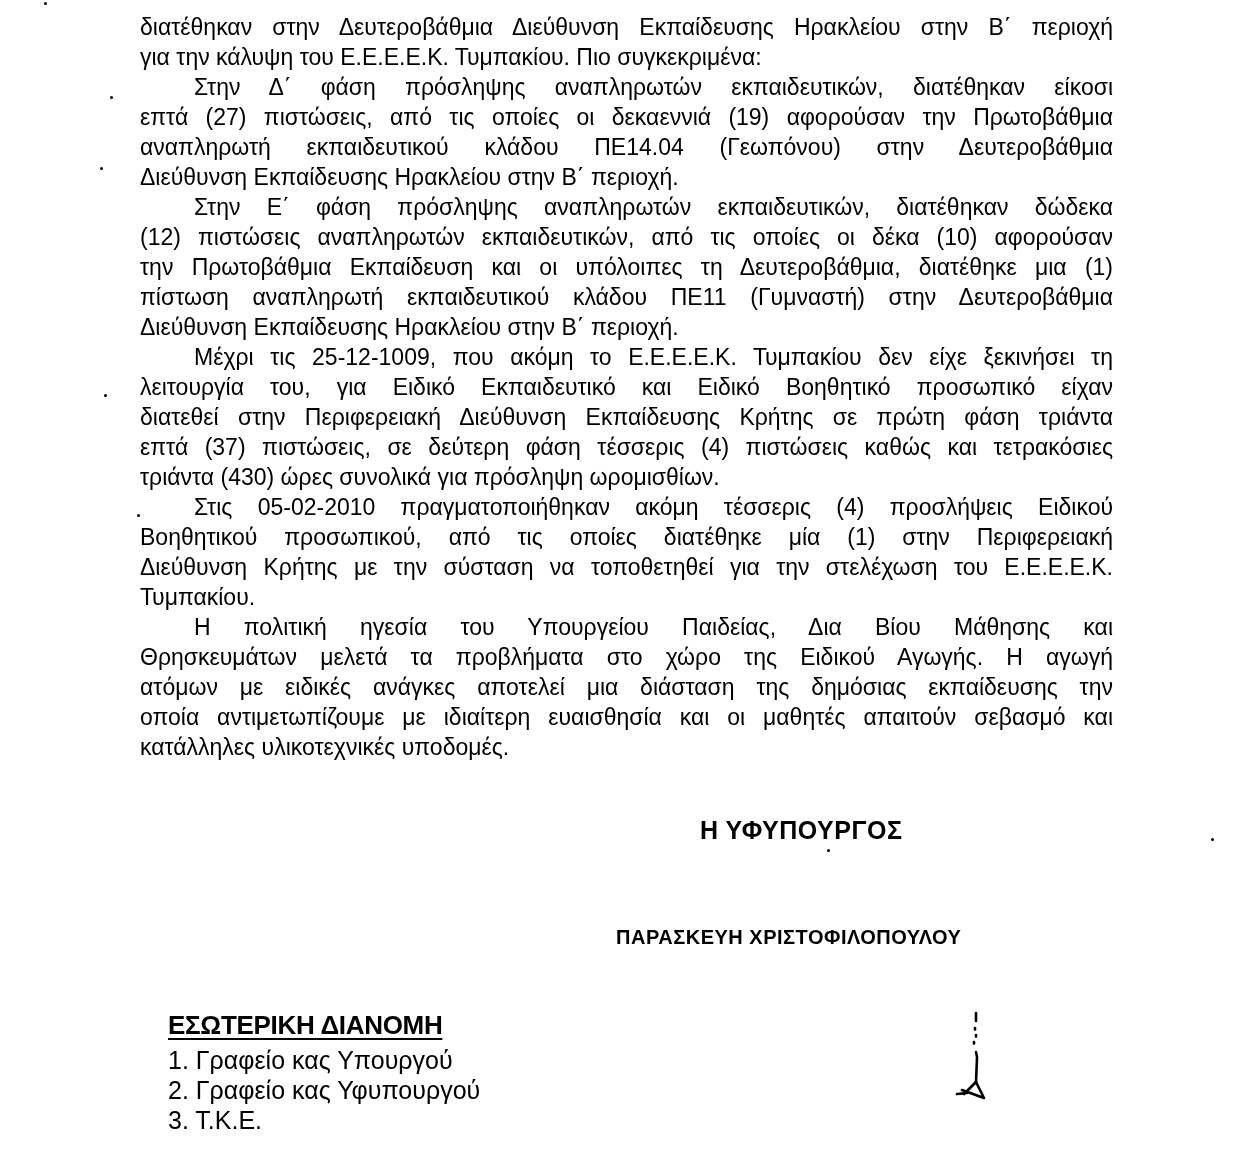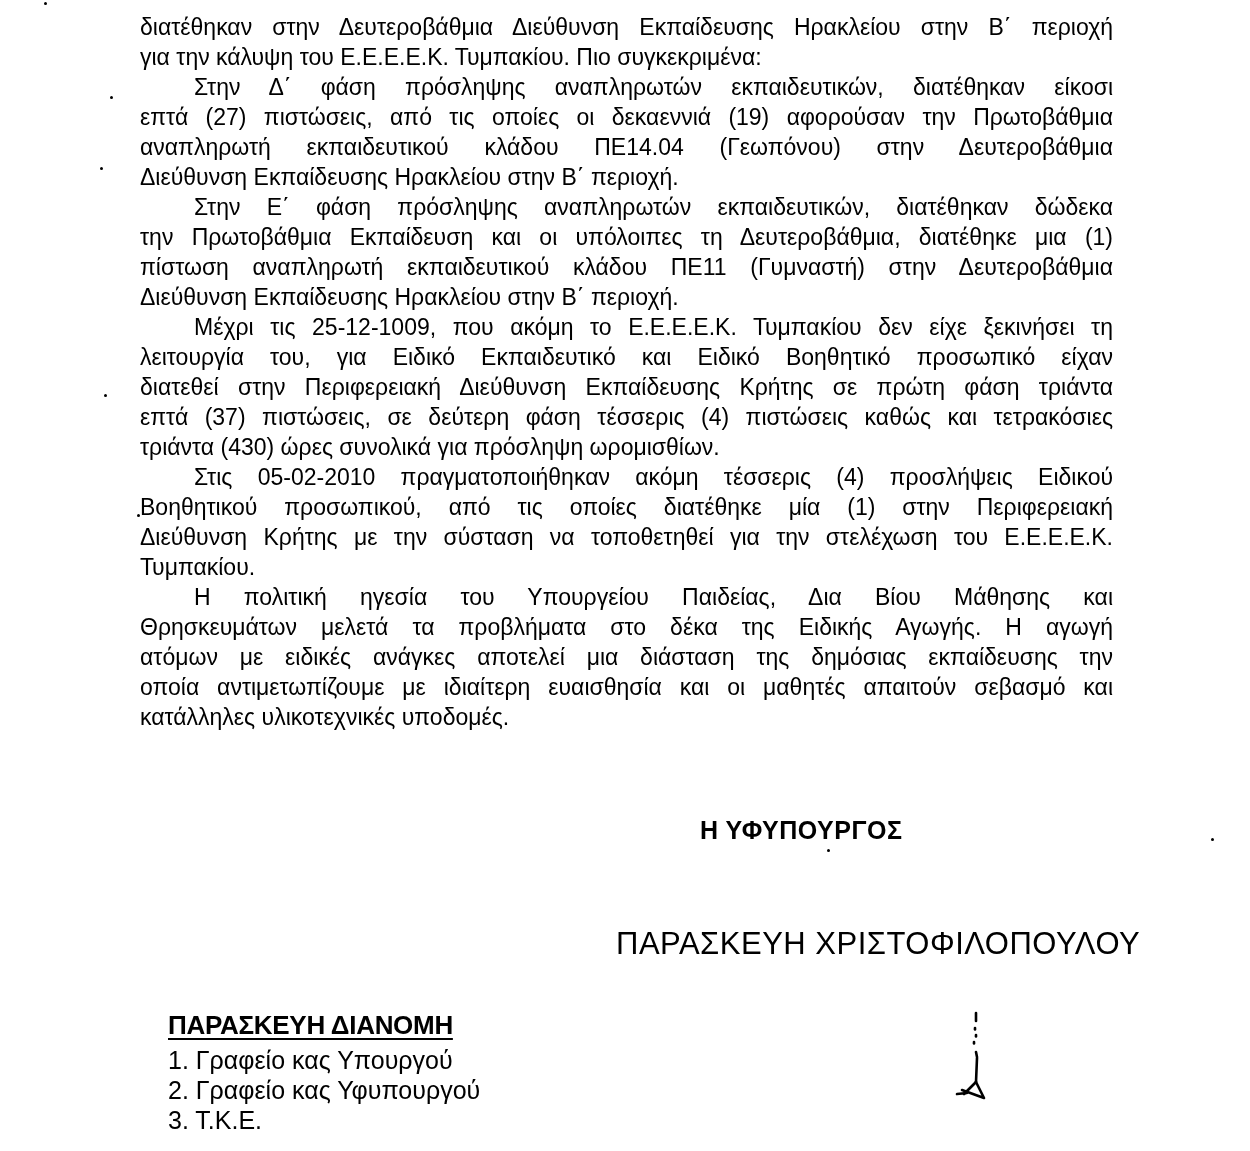--- a/index.html
+++ b/index.html
@@ -45,22 +45,22 @@
     top: 816px;
     font-size: 25px;
     font-weight: bold;
     letter-spacing: 0.5px;
     white-space: nowrap;
   }
   .sig-name {
     position: absolute;
     left: 616px;
     top: 926px;
-    font-size: 31px;
-    font-weight: normal;
+    font-size: 20px;
+    font-weight: bold;
     letter-spacing: 0.5px;
     white-space: nowrap;
   }
 
   .footer {
     position: absolute;
     left: 168px;
     top: 1010px;
     font-size: 25px;
     line-height: 30px;
@@ -99,51 +99,52 @@
       <div class="line last">για την κάλυψη του Ε.Ε.Ε.Ε.Κ. Τυμπακίου. Πιο συγκεκριμένα:</div>
     </div>
     <div class="paragraph">
       <div class="line indent">Στην Δ΄ φάση πρόσληψης αναπληρωτών εκπαιδευτικών, διατέθηκαν είκοσι</div>
       <div class="line">επτά (27) πιστώσεις, από τις οποίες οι δεκαεννιά (19) αφορούσαν την Πρωτοβάθμια</div>
       <div class="line">αναπληρωτή εκπαιδευτικού κλάδου ΠΕ14.04 (Γεωπόνου) στην Δευτεροβάθμια</div>
       <div class="line last">Διεύθυνση Εκπαίδευσης Ηρακλείου στην Β΄ περιοχή.</div>
     </div>
     <div class="paragraph">
       <div class="line indent">Στην Ε΄ φάση πρόσληψης αναπληρωτών εκπαιδευτικών, διατέθηκαν δώδεκα</div>
+      <div class="line">(12) πιστώσεις αναπληρωτών εκπαιδευτικών, από τις οποίες οι δέκα (10) αφορούσαν</div>
       <div class="line">την Πρωτοβάθμια Εκπαίδευση και οι υπόλοιπες τη Δευτεροβάθμια, διατέθηκε μια (1)</div>
       <div class="line">πίστωση αναπληρωτή εκπαιδευτικού κλάδου ΠΕ11 (Γυμναστή) στην Δευτεροβάθμια</div>
       <div class="line last">Διεύθυνση Εκπαίδευσης Ηρακλείου στην Β΄ περιοχή.</div>
     </div>
     <div class="paragraph">
       <div class="line indent">Μέχρι τις 25-12-1009, που ακόμη το Ε.Ε.Ε.Ε.Κ. Τυμπακίου δεν είχε ξεκινήσει τη</div>
       <div class="line">λειτουργία του, για Ειδικό Εκπαιδευτικό και Ειδικό Βοηθητικό προσωπικό είχαν</div>
       <div class="line">διατεθεί στην Περιφερειακή Διεύθυνση Εκπαίδευσης Κρήτης σε πρώτη φάση τριάντα</div>
       <div class="line">επτά (37) πιστώσεις, σε δεύτερη φάση τέσσερις (4) πιστώσεις καθώς και τετρακόσιες</div>
       <div class="line last">τριάντα (430) ώρες συνολικά για πρόσληψη ωρομισθίων.</div>
     </div>
     <div class="paragraph">
       <div class="line indent">Στις 05-02-2010 πραγματοποιήθηκαν ακόμη τέσσερις (4) προσλήψεις Ειδικού</div>
       <div class="line">Βοηθητικού προσωπικού, από τις οποίες διατέθηκε μία (1) στην Περιφερειακή</div>
       <div class="line">Διεύθυνση Κρήτης με την σύσταση να τοποθετηθεί για την στελέχωση του Ε.Ε.Ε.Ε.Κ.</div>
       <div class="line last">Τυμπακίου.</div>
     </div>
     <div class="paragraph">
       <div class="line indent">Η πολιτική ηγεσία του Υπουργείου Παιδείας, Δια Βίου Μάθησης και</div>
-      <div class="line">Θρησκευμάτων μελετά τα προβλήματα στο δέκα της Ειδικής Αγωγής. Η αγωγή</div>
+      <div class="line">Θρησκευμάτων μελετά τα προβλήματα στο χώρο της Ειδικού Αγωγής. Η αγωγή</div>
       <div class="line">ατόμων με ειδικές ανάγκες αποτελεί μια διάσταση της δημόσιας εκπαίδευσης την</div>
       <div class="line">οποία αντιμετωπίζουμε με ιδιαίτερη ευαισθησία και οι μαθητές απαιτούν σεβασμό και</div>
       <div class="line last">κατάλληλες υλικοτεχνικές υποδομές.</div>
     </div>
   </div>
 
 <div class="sig-role">Η ΥΦΥΠΟΥΡΓΟΣ</div>
 <div class="sig-name">ΠΑΡΑΣΚΕΥΗ ΧΡΙΣΤΟΦΙΛΟΠΟΥΛΟΥ</div>
 
 <div class="footer">
-  <div class="footer-title">ΠΑΡΑΣΚΕΥΗ ΔΙΑΝΟΜΗ</div>
+  <div class="footer-title">ΕΣΩΤΕΡΙΚΗ ΔΙΑΝΟΜΗ</div>
   <div class="footer-item">1. Γραφείο κας Υπουργού</div>
   <div class="footer-item">2. Γραφείο κας Υφυπουργού</div>
   <div class="footer-item">3. Τ.Κ.Ε.</div>
 </div>
 
 <svg class="pen-mark" width="60" height="100" viewBox="0 0 60 100">
   <g stroke="#000" stroke-width="2.6" fill="none" stroke-linecap="round" stroke-linejoin="round">
     <path d="M36 5 L36 13"></path>
     <path d="M35 20 L35 21.5"></path>
     <path d="M36 27 L36 28.5"></path>

